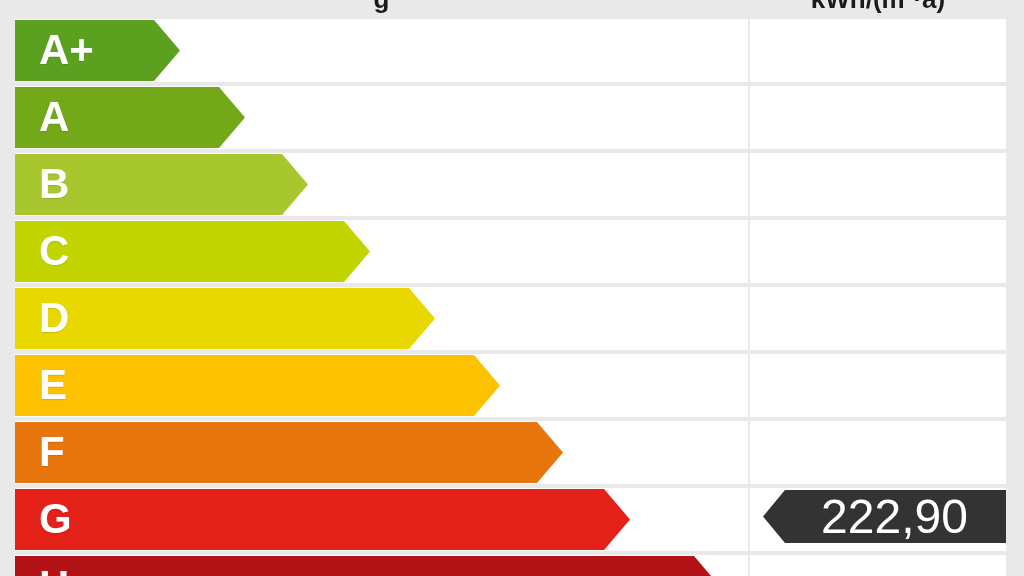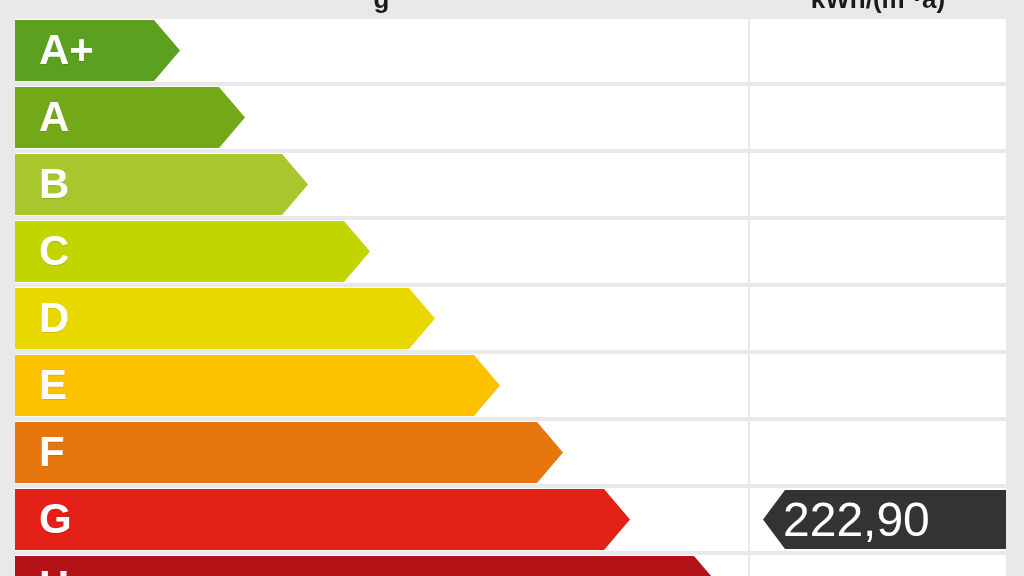--- a/index.html
+++ b/index.html
@@ -90,26 +90,26 @@
     font-weight: bold;
     letter-spacing: 0px;
     white-space: nowrap;
     text-shadow: 0 1px 1px rgba(0,0,0,0.12);
   }
 
   
   .value-badge {
     position: absolute;
     top: 2px;
-    height: 59px;
+    height: 53px;
     background: #333333;
     clip-path: polygon(22px 0, 100% 0, 100% 100%, 22px 100%, 0 50%);
     display: flex;
     align-items: center;
-    justify-content: flex-start;
+    justify-content: center;
   }
   .value-badge-text {
     color: #ffffff;
     font-size: 48px;
     font-weight: normal;
     letter-spacing: 0px;
     padding-left: 20px;
     white-space: nowrap;
   }
 </style>

